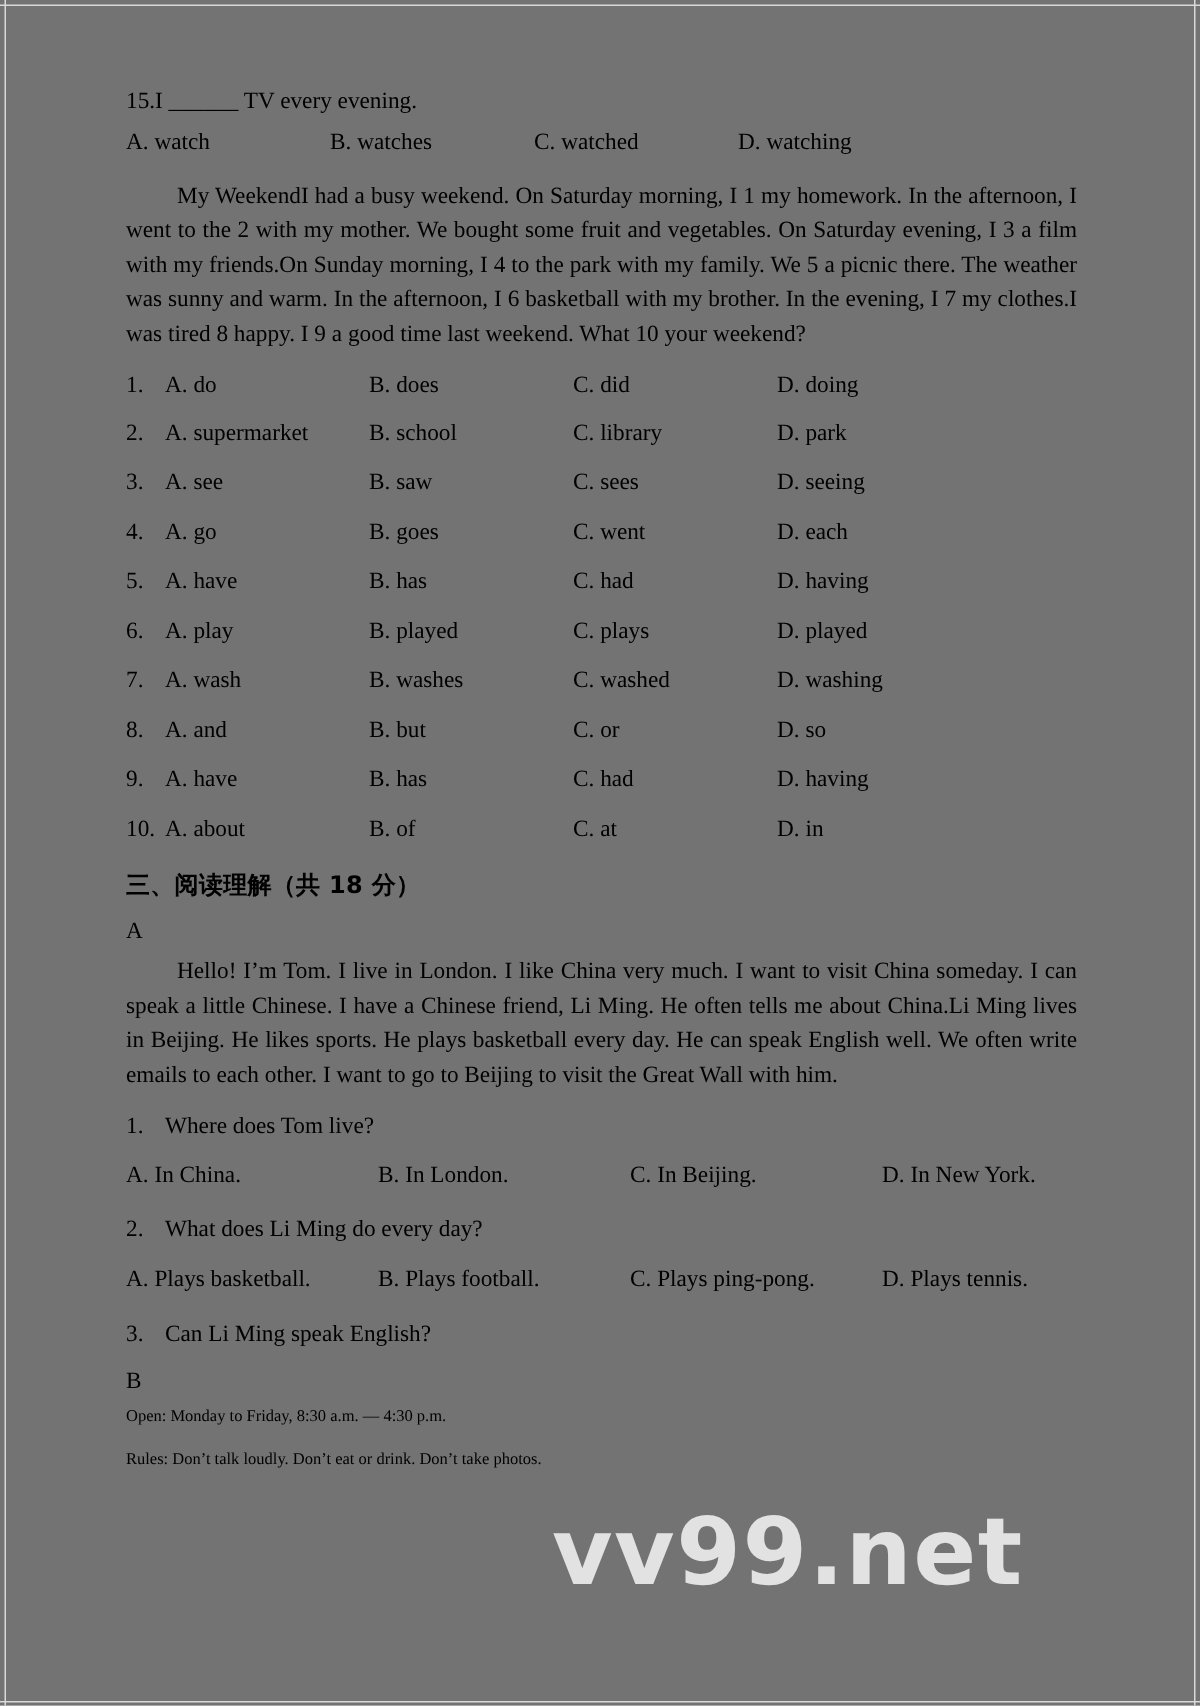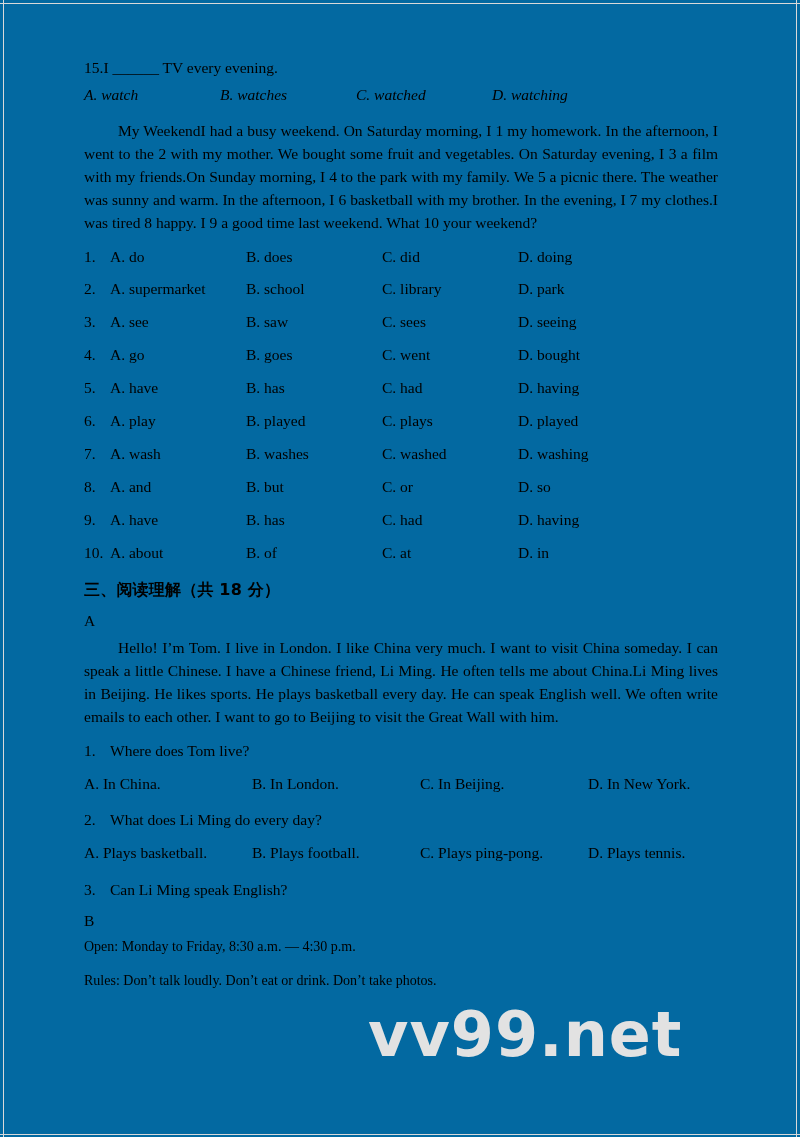--- a/index.html
+++ b/index.html
@@ -14,21 +14,21 @@
     position: relative;
     font-family: "Liberation Serif", serif;
     color: #000000;
     overflow: hidden;
   }
   .page {
     position: absolute;
     left: 0; top: 0;
     width: 800px;
     height: 1137px;
-    background: #0369a1;
+    background: #737373;
   }
   
   .edge-top {
     position: absolute; left: 0; top: 3px; width: 800px; height: 1px;
     background: #d9d9d9;
   }
   .edge-bottom {
     position: absolute; left: 0; bottom: 2px; width: 800px; height: 1px;
     background: #d9d9d9;
   }
@@ -52,21 +52,21 @@
     line-height: 1.35;
     margin: 0 0 6px 0;
     white-space: pre;
   }
   .opts-row {
     display: flex;
     font-size: 15.5px;
     line-height: 1.35;
     margin: 0 0 14px 0;
   }
-  .opts-row .op { width: 136px; font-style: italic; }
+  .opts-row .op { width: 136px; }
 
   .section-head {
     font-family: "DejaVu Sans", sans-serif;
     font-size: 16px;
     font-weight: bold;
     margin: 16px 0 10px 0;
     letter-spacing: 0.2px;
   }
 
   .para {
@@ -112,21 +112,21 @@
     font-size: 15.5px;
     line-height: 1.35;
     margin: 12px 0 16px 0;
   }
   .rowopts .o1 { width: 168px; flex: 0 0 168px; }
   .rowopts .o2 { width: 168px; flex: 0 0 168px; }
   .rowopts .o3 { width: 168px; flex: 0 0 168px; }
   .rowopts .o4 { flex: 1 1 auto; }
 
   .plain {
-    font-size: 14px;
+    font-size: 11px;
     line-height: 1.45;
     margin: 0 0 13px 0;
   }
 
   .watermark {
     position: absolute;
     left: 368px;
     top: 998px;
     font-family: "DejaVu Sans", sans-serif;
     font-size: 62px;
@@ -178,21 +178,21 @@
         <span class="cell">A. see</span>
         <span class="cell">B. saw</span>
         <span class="cell">C. sees</span>
         <span class="cell">D. seeing</span>
       </div>
       <div class="nrow">
         <span class="num">4.</span>
         <span class="cell">A. go</span>
         <span class="cell">B. goes</span>
         <span class="cell">C. went</span>
-        <span class="cell">D. bought</span>
+        <span class="cell">D. each</span>
       </div>
       <div class="nrow">
         <span class="num">5.</span>
         <span class="cell">A. have</span>
         <span class="cell">B. has</span>
         <span class="cell">C. had</span>
         <span class="cell">D. having</span>
       </div>
       <div class="nrow">
         <span class="num">6.</span>

